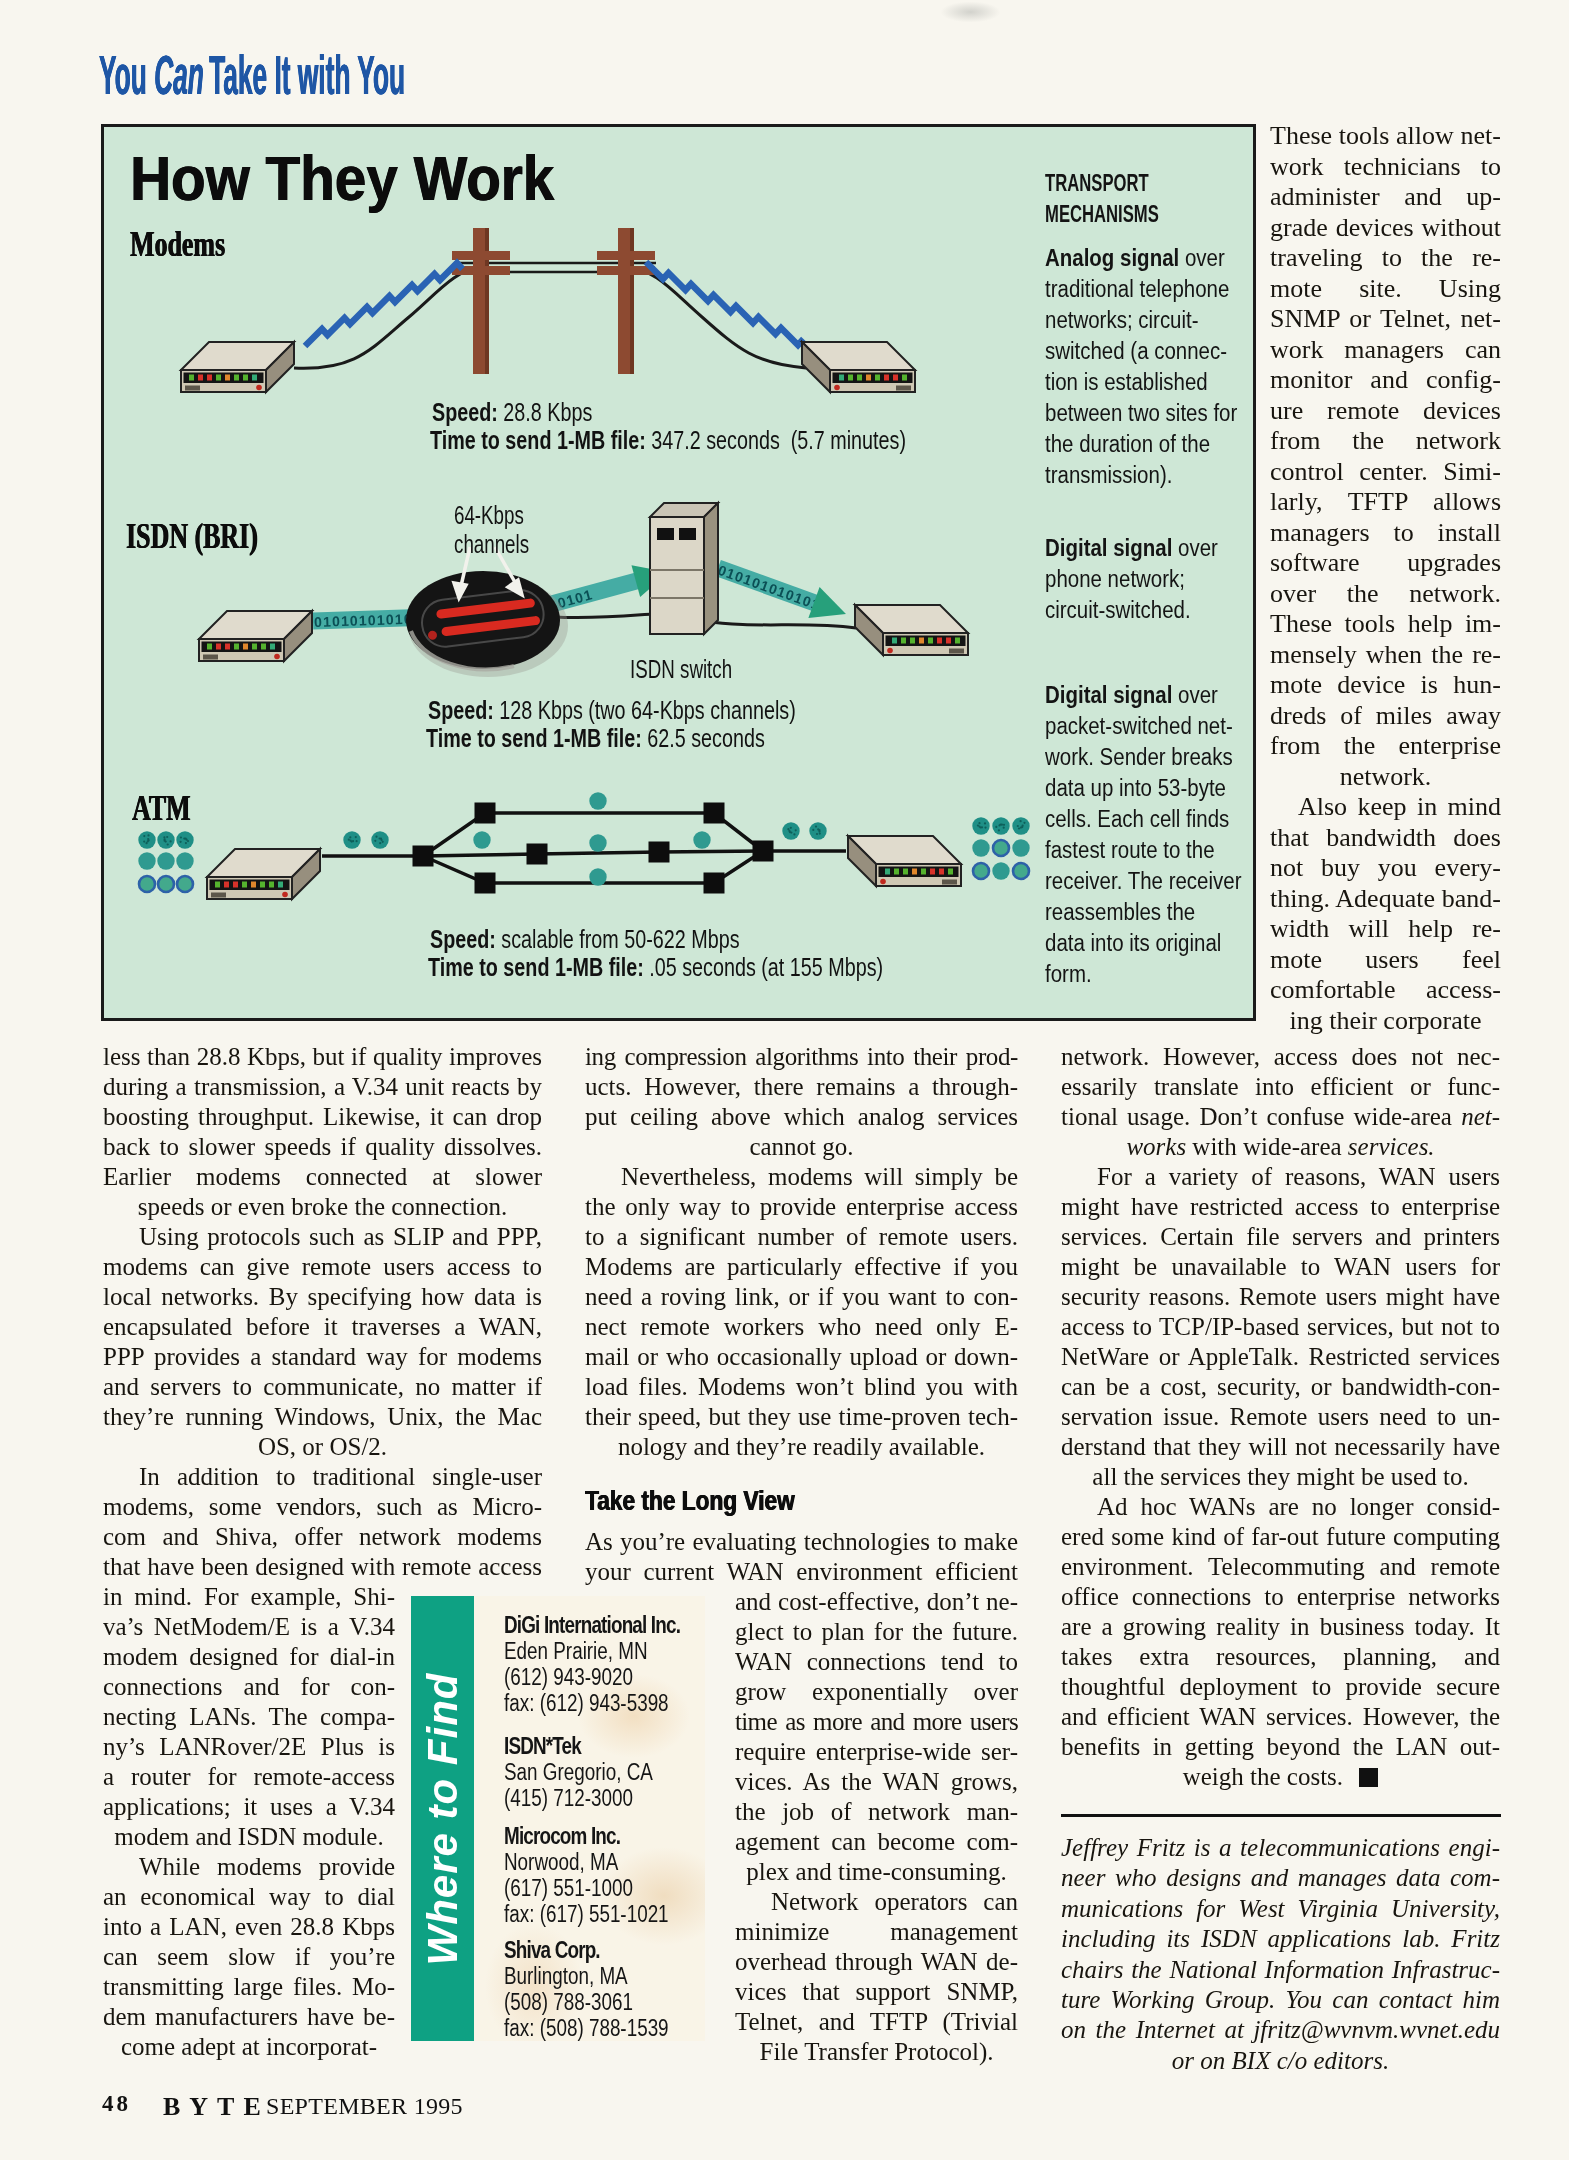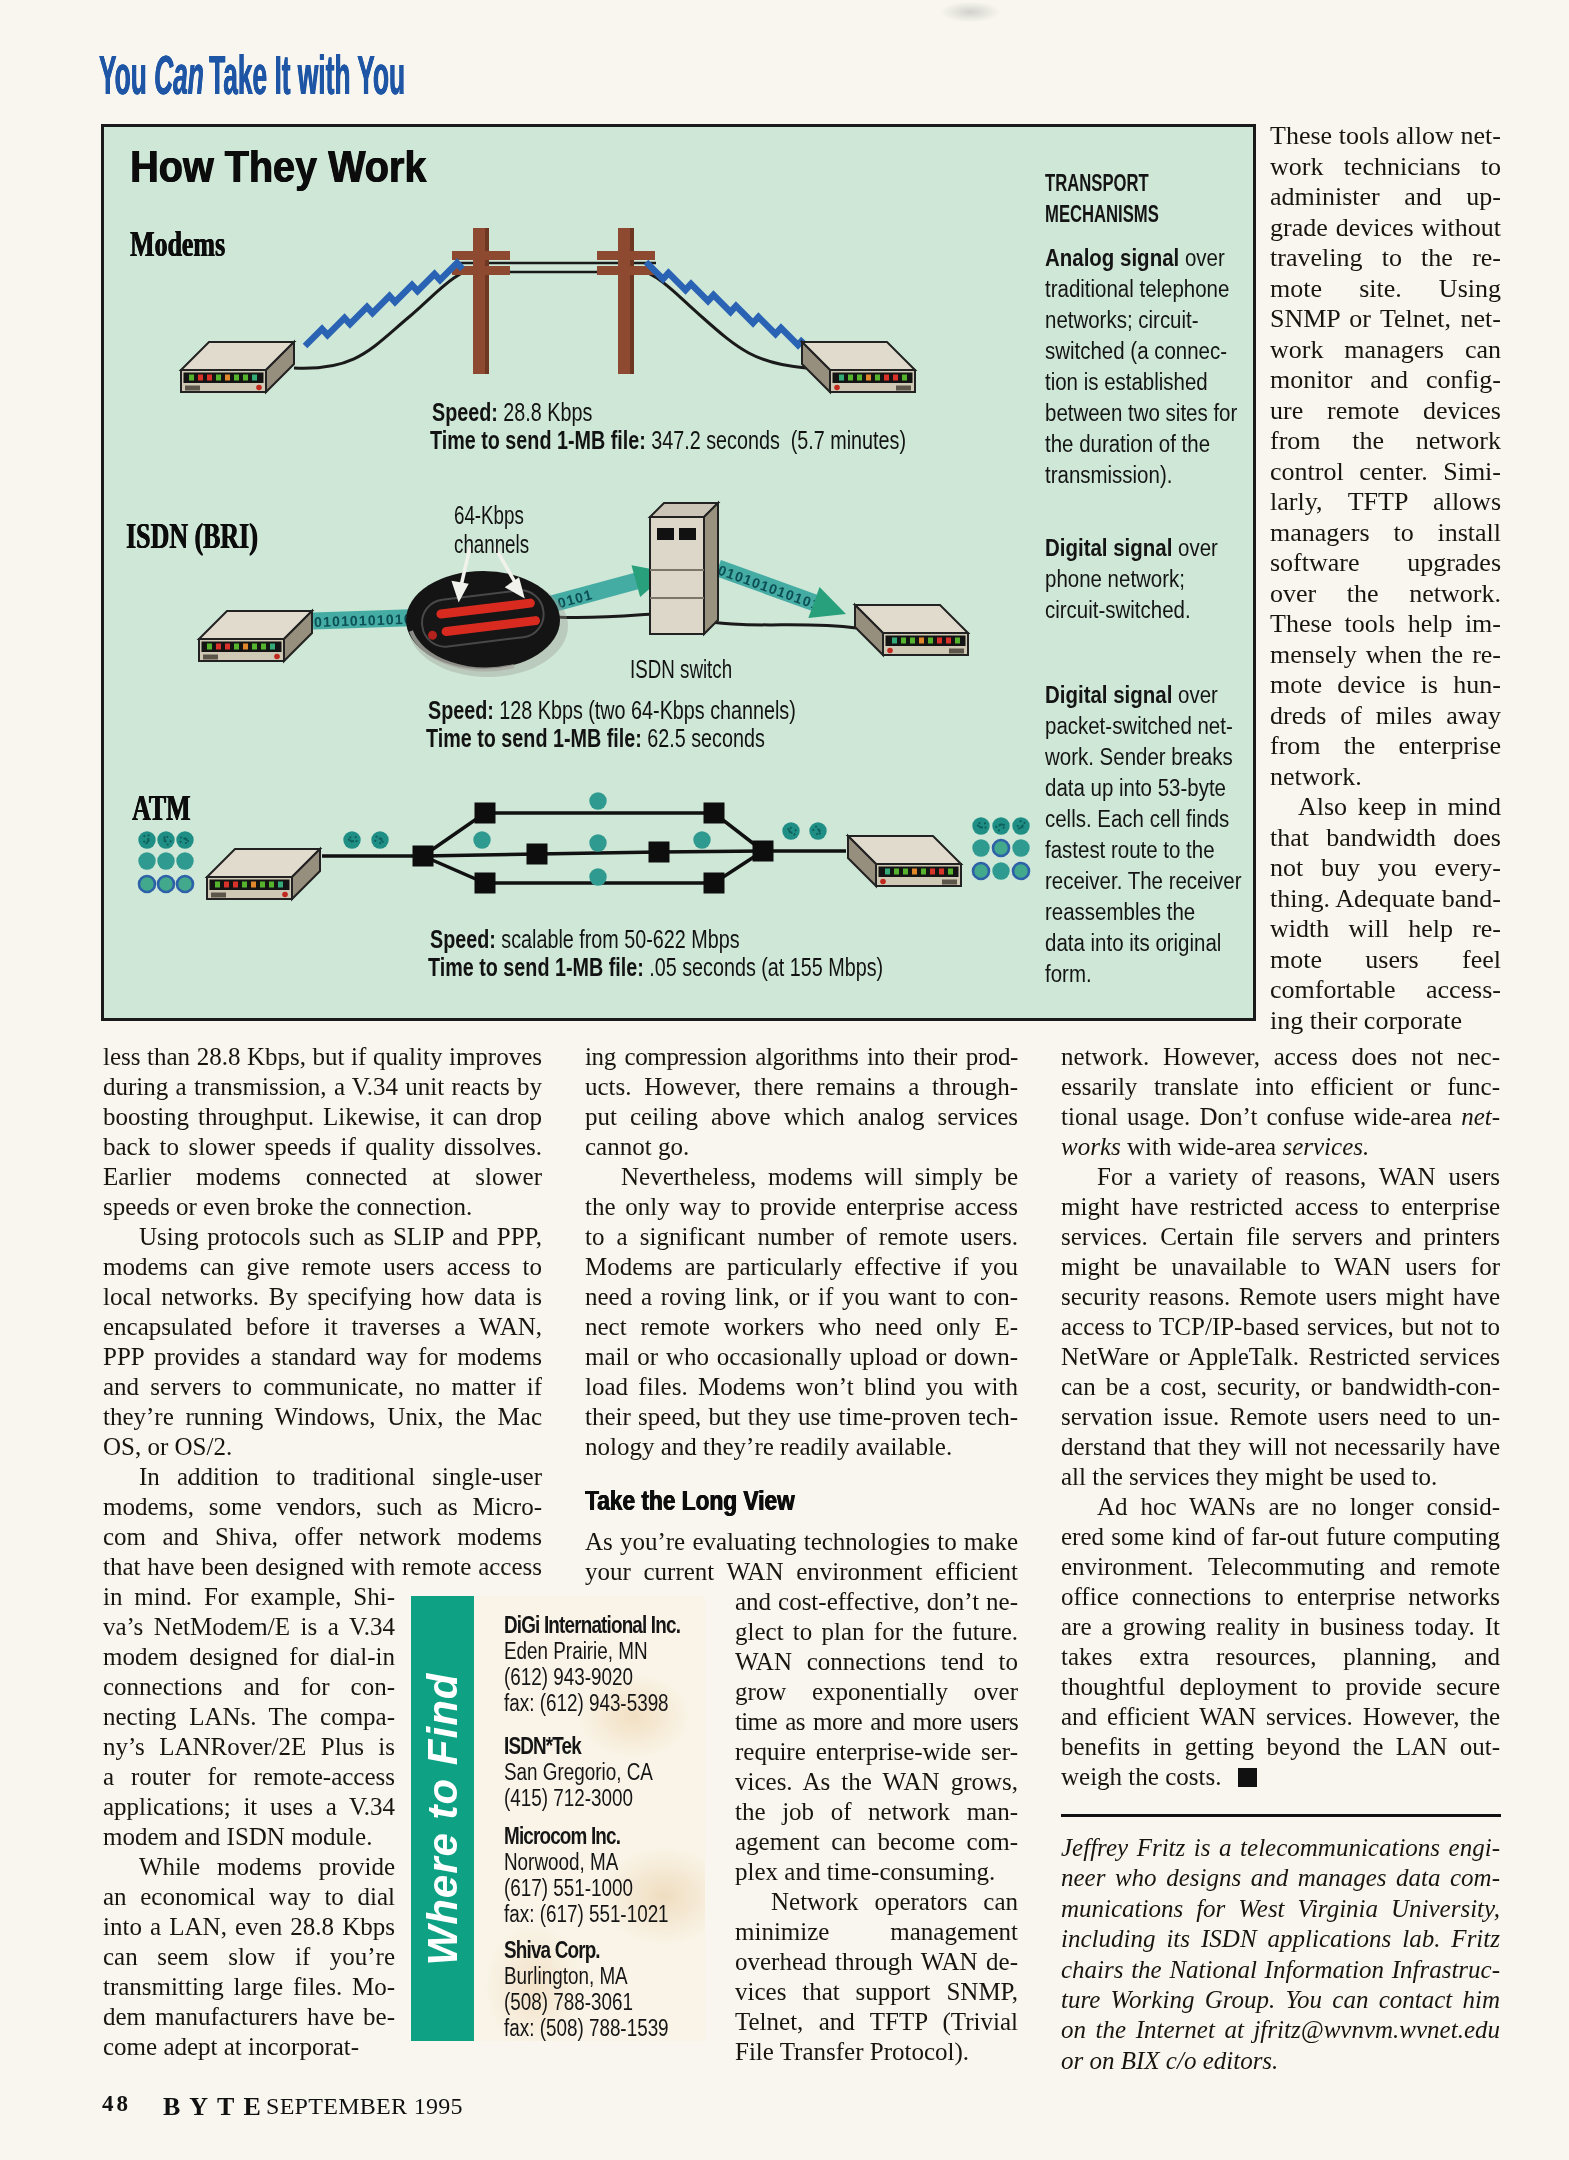--- a/index.html
+++ b/index.html
@@ -1,40 +1,40 @@
 <!DOCTYPE html>
 <html><head><meta charset="utf-8">
 <style>
 *{margin:0;padding:0;box-sizing:border-box}
 html,body{width:1569px;height:2160px;background:#f8f6ef;font-family:"Liberation Serif",serif;-webkit-font-smoothing:antialiased}
 #page{position:absolute;left:0;top:0;width:1569px;height:2160px;background:#f8f6ef;overflow:hidden}
 .abs{position:absolute}
 
 .j{text-align:justify;overflow:hidden}
 .j::after{content:"";display:inline-block;width:100%}
-.e{text-align:left;overflow:hidden}
+.e{text-align:center;overflow:hidden}
 .in{text-indent:36px}
 .ls3{letter-spacing:-0.4px}
 .ls5{letter-spacing:-0.65px}
 .fat{text-shadow:0.7px 0 0 currentColor,-0.4px 0 0 currentColor}
 #col1,#col1b,#col2,#col2t,#col2n,#col3{font-size:25px;color:#18150f}
 #col1 .j,#col1 .e,#col1b .j,#col1b .e,#col2 .j,#col2 .e,#col2t .j,#col2t .e,#col2n .j,#col2n .e,#col3 .j,#col3 .e{height:30px;line-height:30px}
 #rcol{font-size:26px;color:#18150f}
 #rcol .j,#rcol .e{height:30.5px;line-height:30.5px}
 #rcol .in{text-indent:28px}
 #bio{font-size:25px;font-style:italic;color:#18150f}
 #bio .j,#bio .e{height:30.4px;line-height:30.4px}
 .sq{display:inline-block;width:19px;height:19px;background:#111;vertical-align:-2px;margin-left:10px}
 .cond{display:inline-block;transform:scaleX(0.8);transform-origin:0 50%;white-space:nowrap}
 b{font-weight:bold}
 #title{left:99px;top:42px;color:#1e56a5;font-family:"Liberation Sans",sans-serif;font-weight:bold;font-size:56px;white-space:nowrap}
 #title .cond{transform:scaleX(0.47)}
 #gbox{left:101px;top:124px;width:1155px;height:897px;border:3px solid #1a1a1a;background:#cee7d6}
 .gb{position:absolute}
-#htw{left:26px;top:15px;color:#0c0c0c;font-family:"Liberation Sans",sans-serif;font-weight:bold;font-size:44px}
+#htw{left:26px;top:15px;color:#0c0c0c;font-family:"Liberation Sans",sans-serif;font-weight:bold;font-size:63px}
 #htw .cond{transform:scaleX(0.90)}
 .dlabel{color:#0c0c0c;font-family:Liberation Serif, serif;font-weight:bold;font-size:36px}
 .dlabel .cond{transform:scaleX(0.72)}
 .dtext{font-family:"Liberation Sans",sans-serif;font-size:25px;color:#121212;white-space:nowrap;transform:scaleX(0.79);transform-origin:0 0}
 .small-label{font-family:"Liberation Sans",sans-serif;font-size:25px;color:#121212;white-space:nowrap;transform:scaleX(0.75);transform-origin:0 0}
 #transport{left:941px;top:0;width:206px;font-family:"Liberation Sans",sans-serif;color:#141414}
 .tp{position:absolute;left:0;width:240px;font-size:23px;line-height:31px;transform:scaleX(0.89);transform-origin:0 0}
 #tphead{position:absolute;left:0;top:40px;font-weight:bold;font-size:24.5px;line-height:31px;transform:scaleX(0.68);transform-origin:0 0;white-space:nowrap}
 #wtf-bar{left:411px;top:1596px;width:63px;height:445px;background:#0ea183}
 #wtf-panel{left:474px;top:1596px;width:231px;height:445px;background:#f9f4e7;

